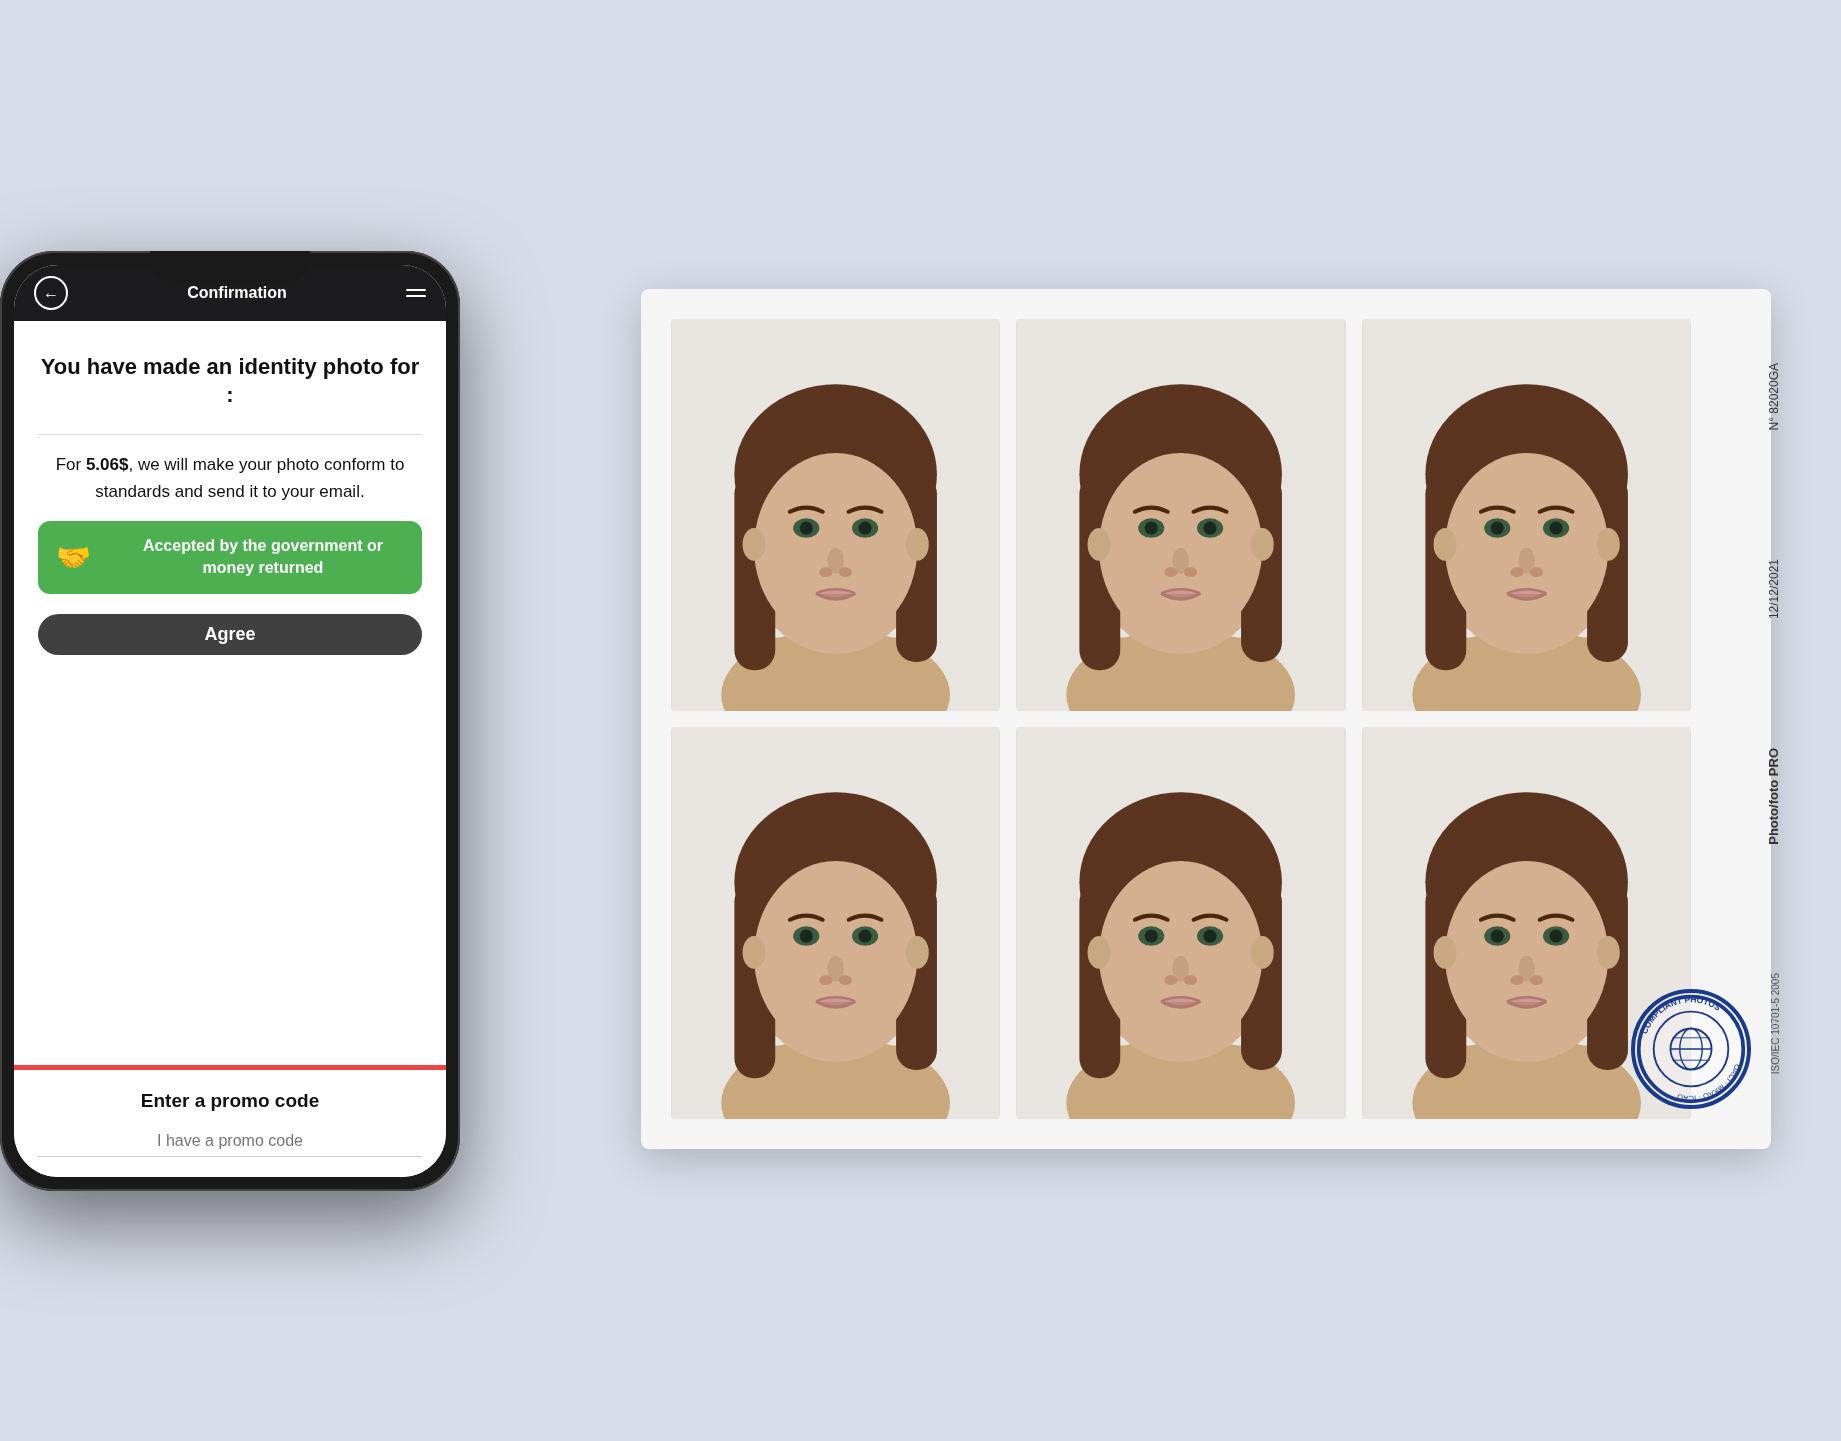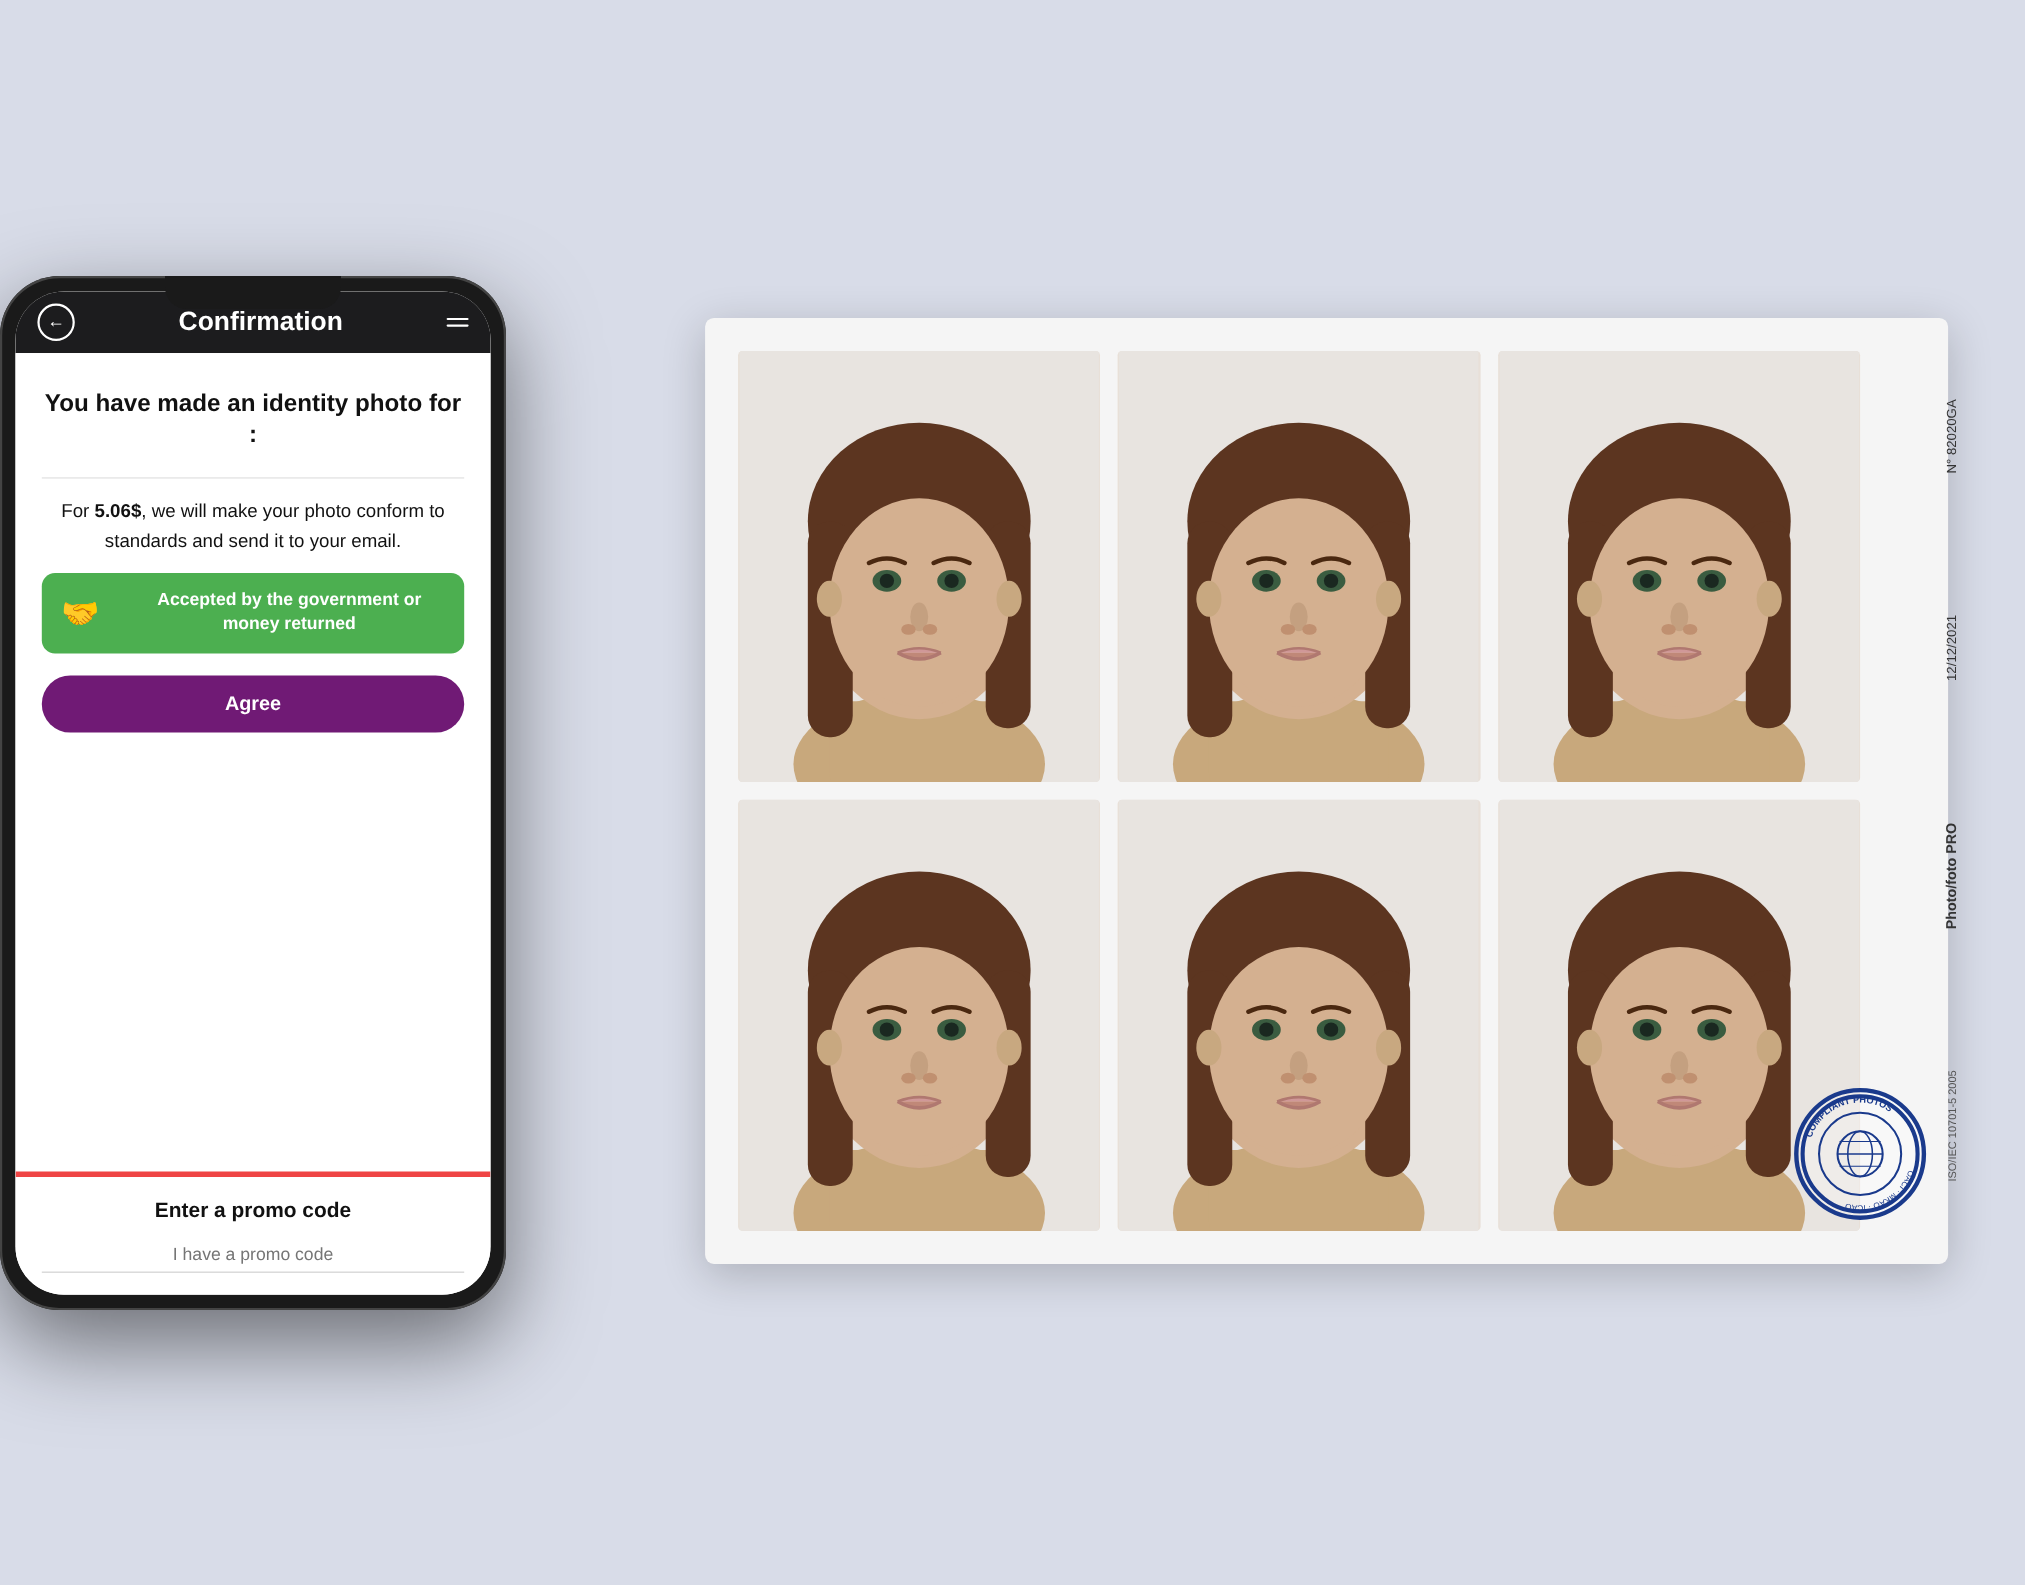--- a/index.html
+++ b/index.html
@@ -101,21 +101,21 @@
       display: flex;
       align-items: center;
       justify-content: center;
       color: #fff;
       font-size: 16px;
       cursor: pointer;
     }
 
     .nav-title {
       color: #fff;
-      font-size: 24px;
+      font-size: 16px;
       font-weight: 600;
     }
 
     .nav-menu {
       color: #fff;
       font-size: 20px;
       cursor: pointer;
       display: flex;
       flex-direction: column;
       gap: 4px;
@@ -227,26 +227,26 @@
     .guarantee-text {
       color: #fff;
       font-size: 16px;
       font-weight: 600;
       text-align: center;
       line-height: 1.4;
       margin-left: 17px;
     }
 
     .agree-btn {
-      background: #701a75;
+      background: #404040;
       color: #fff;
       border: none;
       border-radius: 30px;
       width: 100%;
-      height: 52px;
+      height: 41px;
       font-size: 18px;
       font-weight: 700;
       cursor: pointer;
       margin-bottom: 0;
     }
 
     .promo-section {
       border-top: 5px solid #ef4444;
       padding: 20px 24px;
       flex-shrink: 0;

